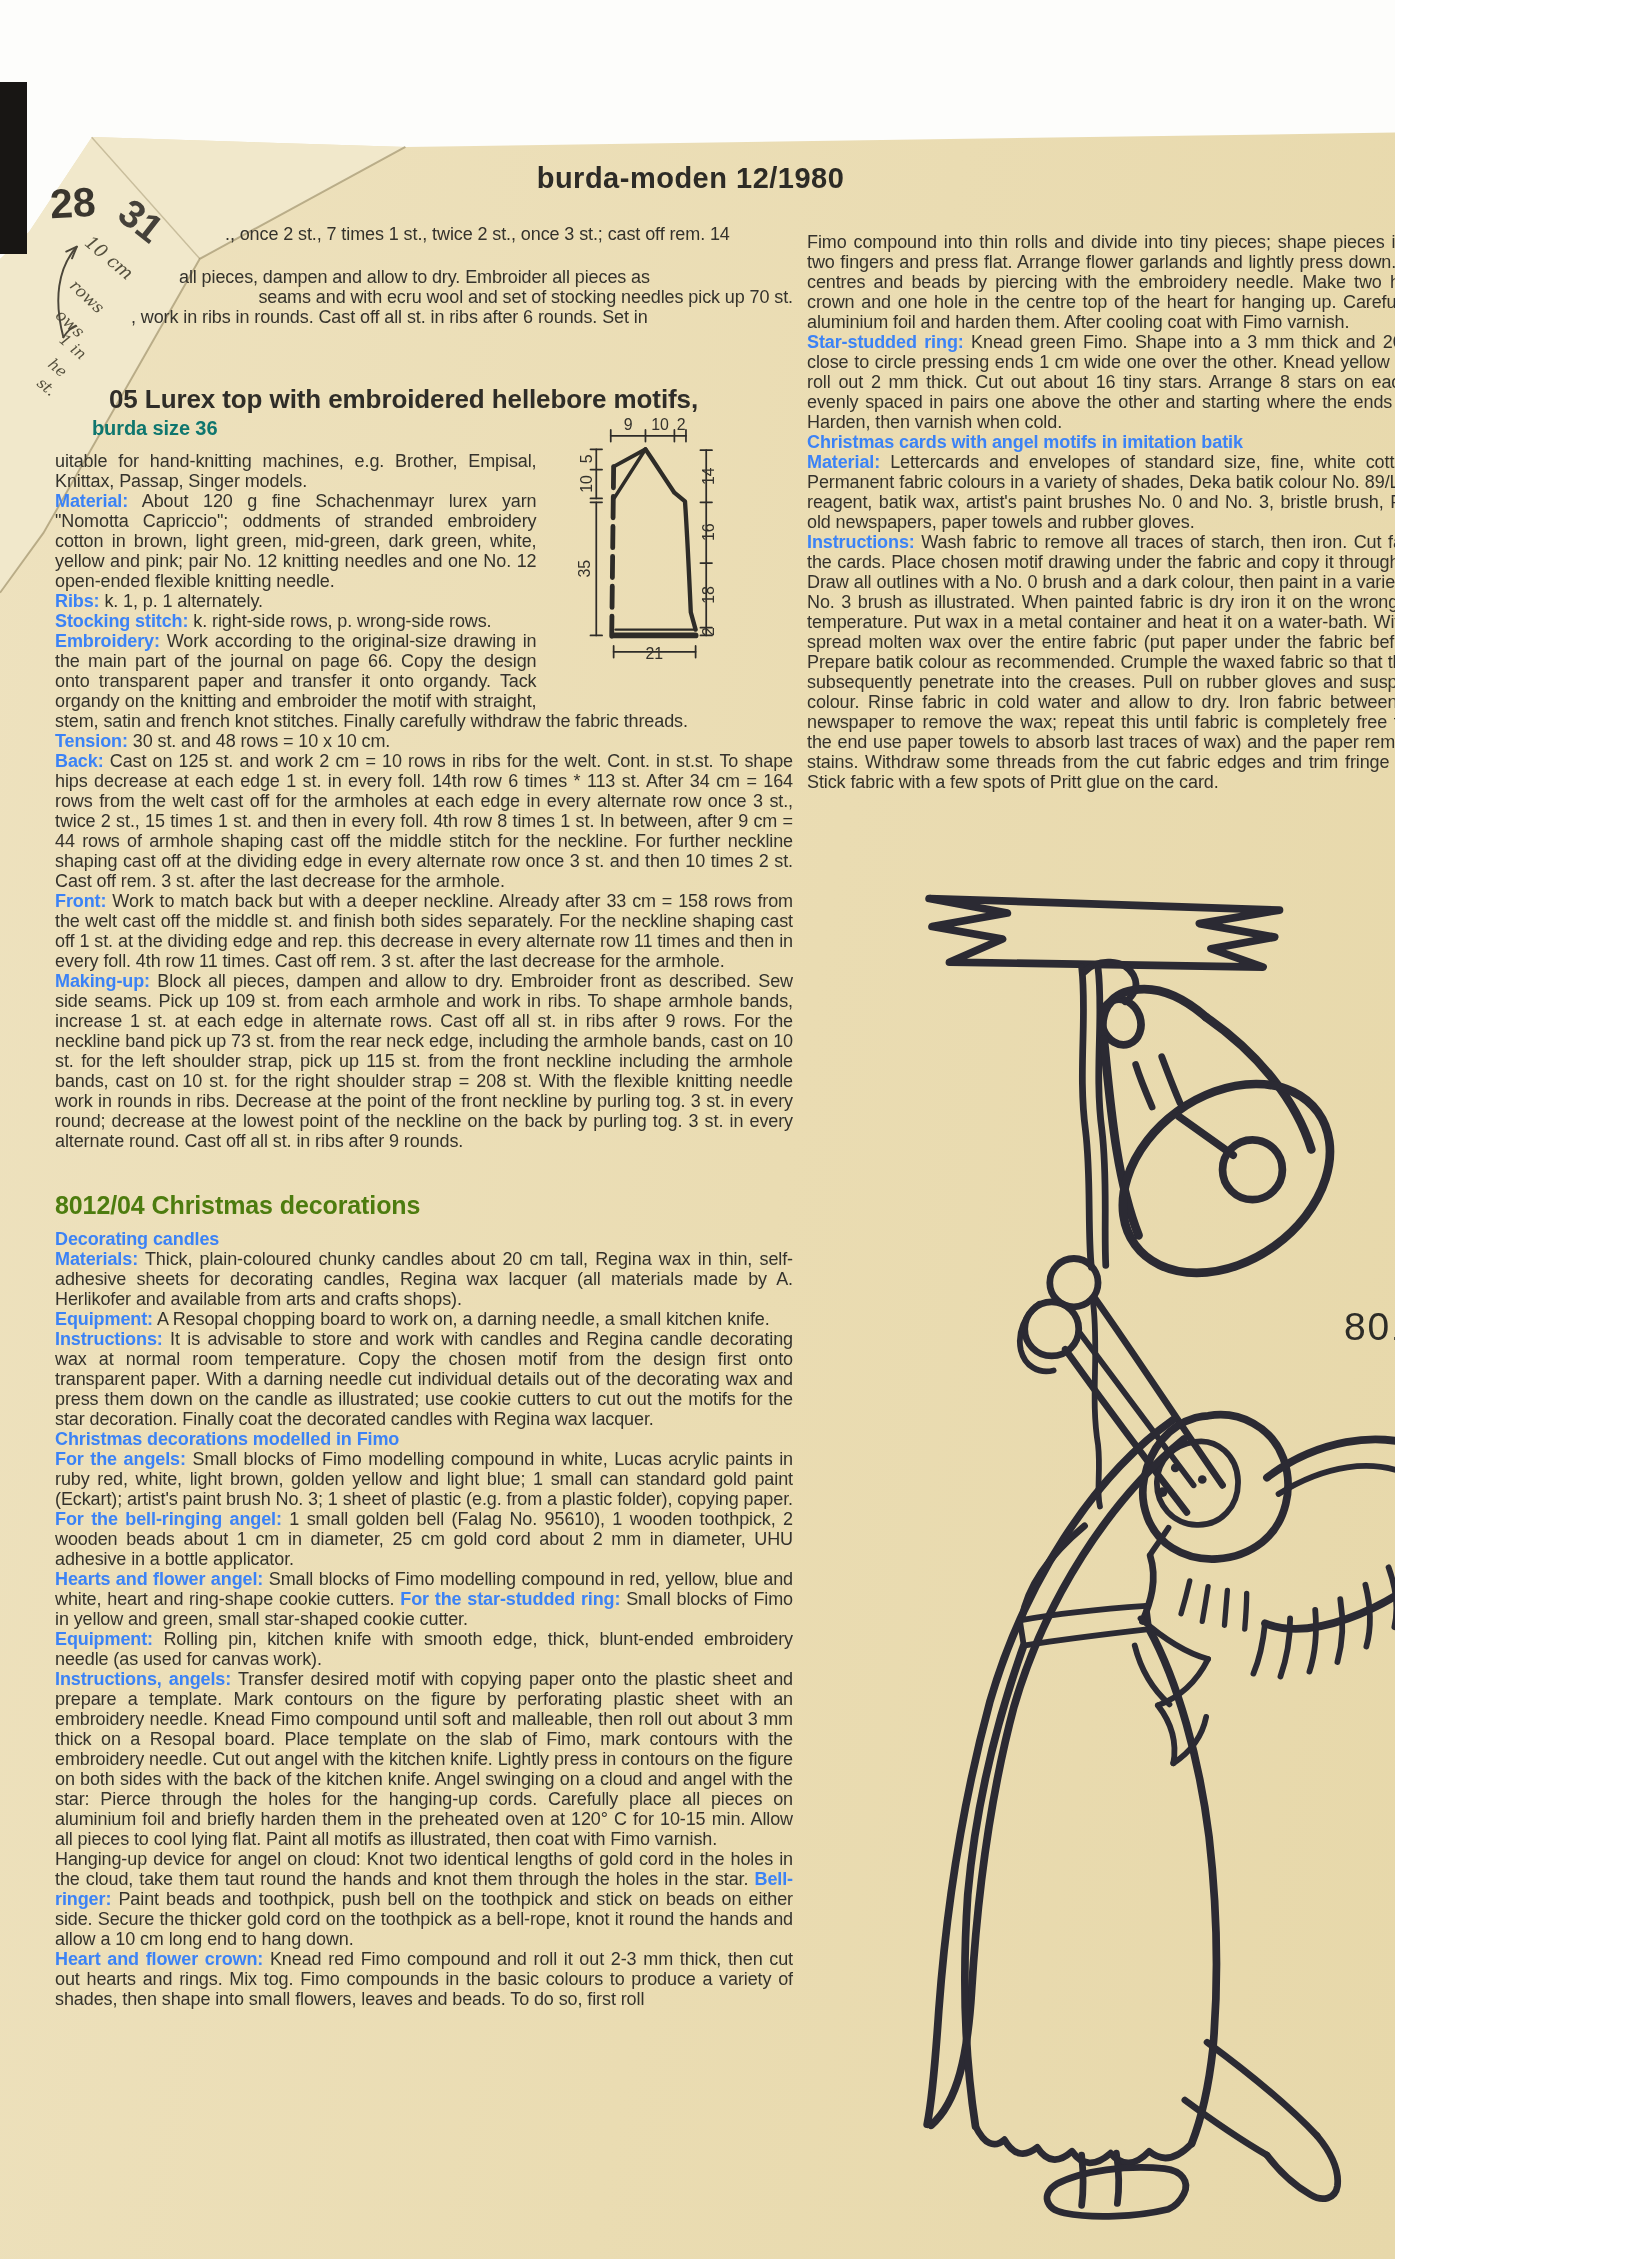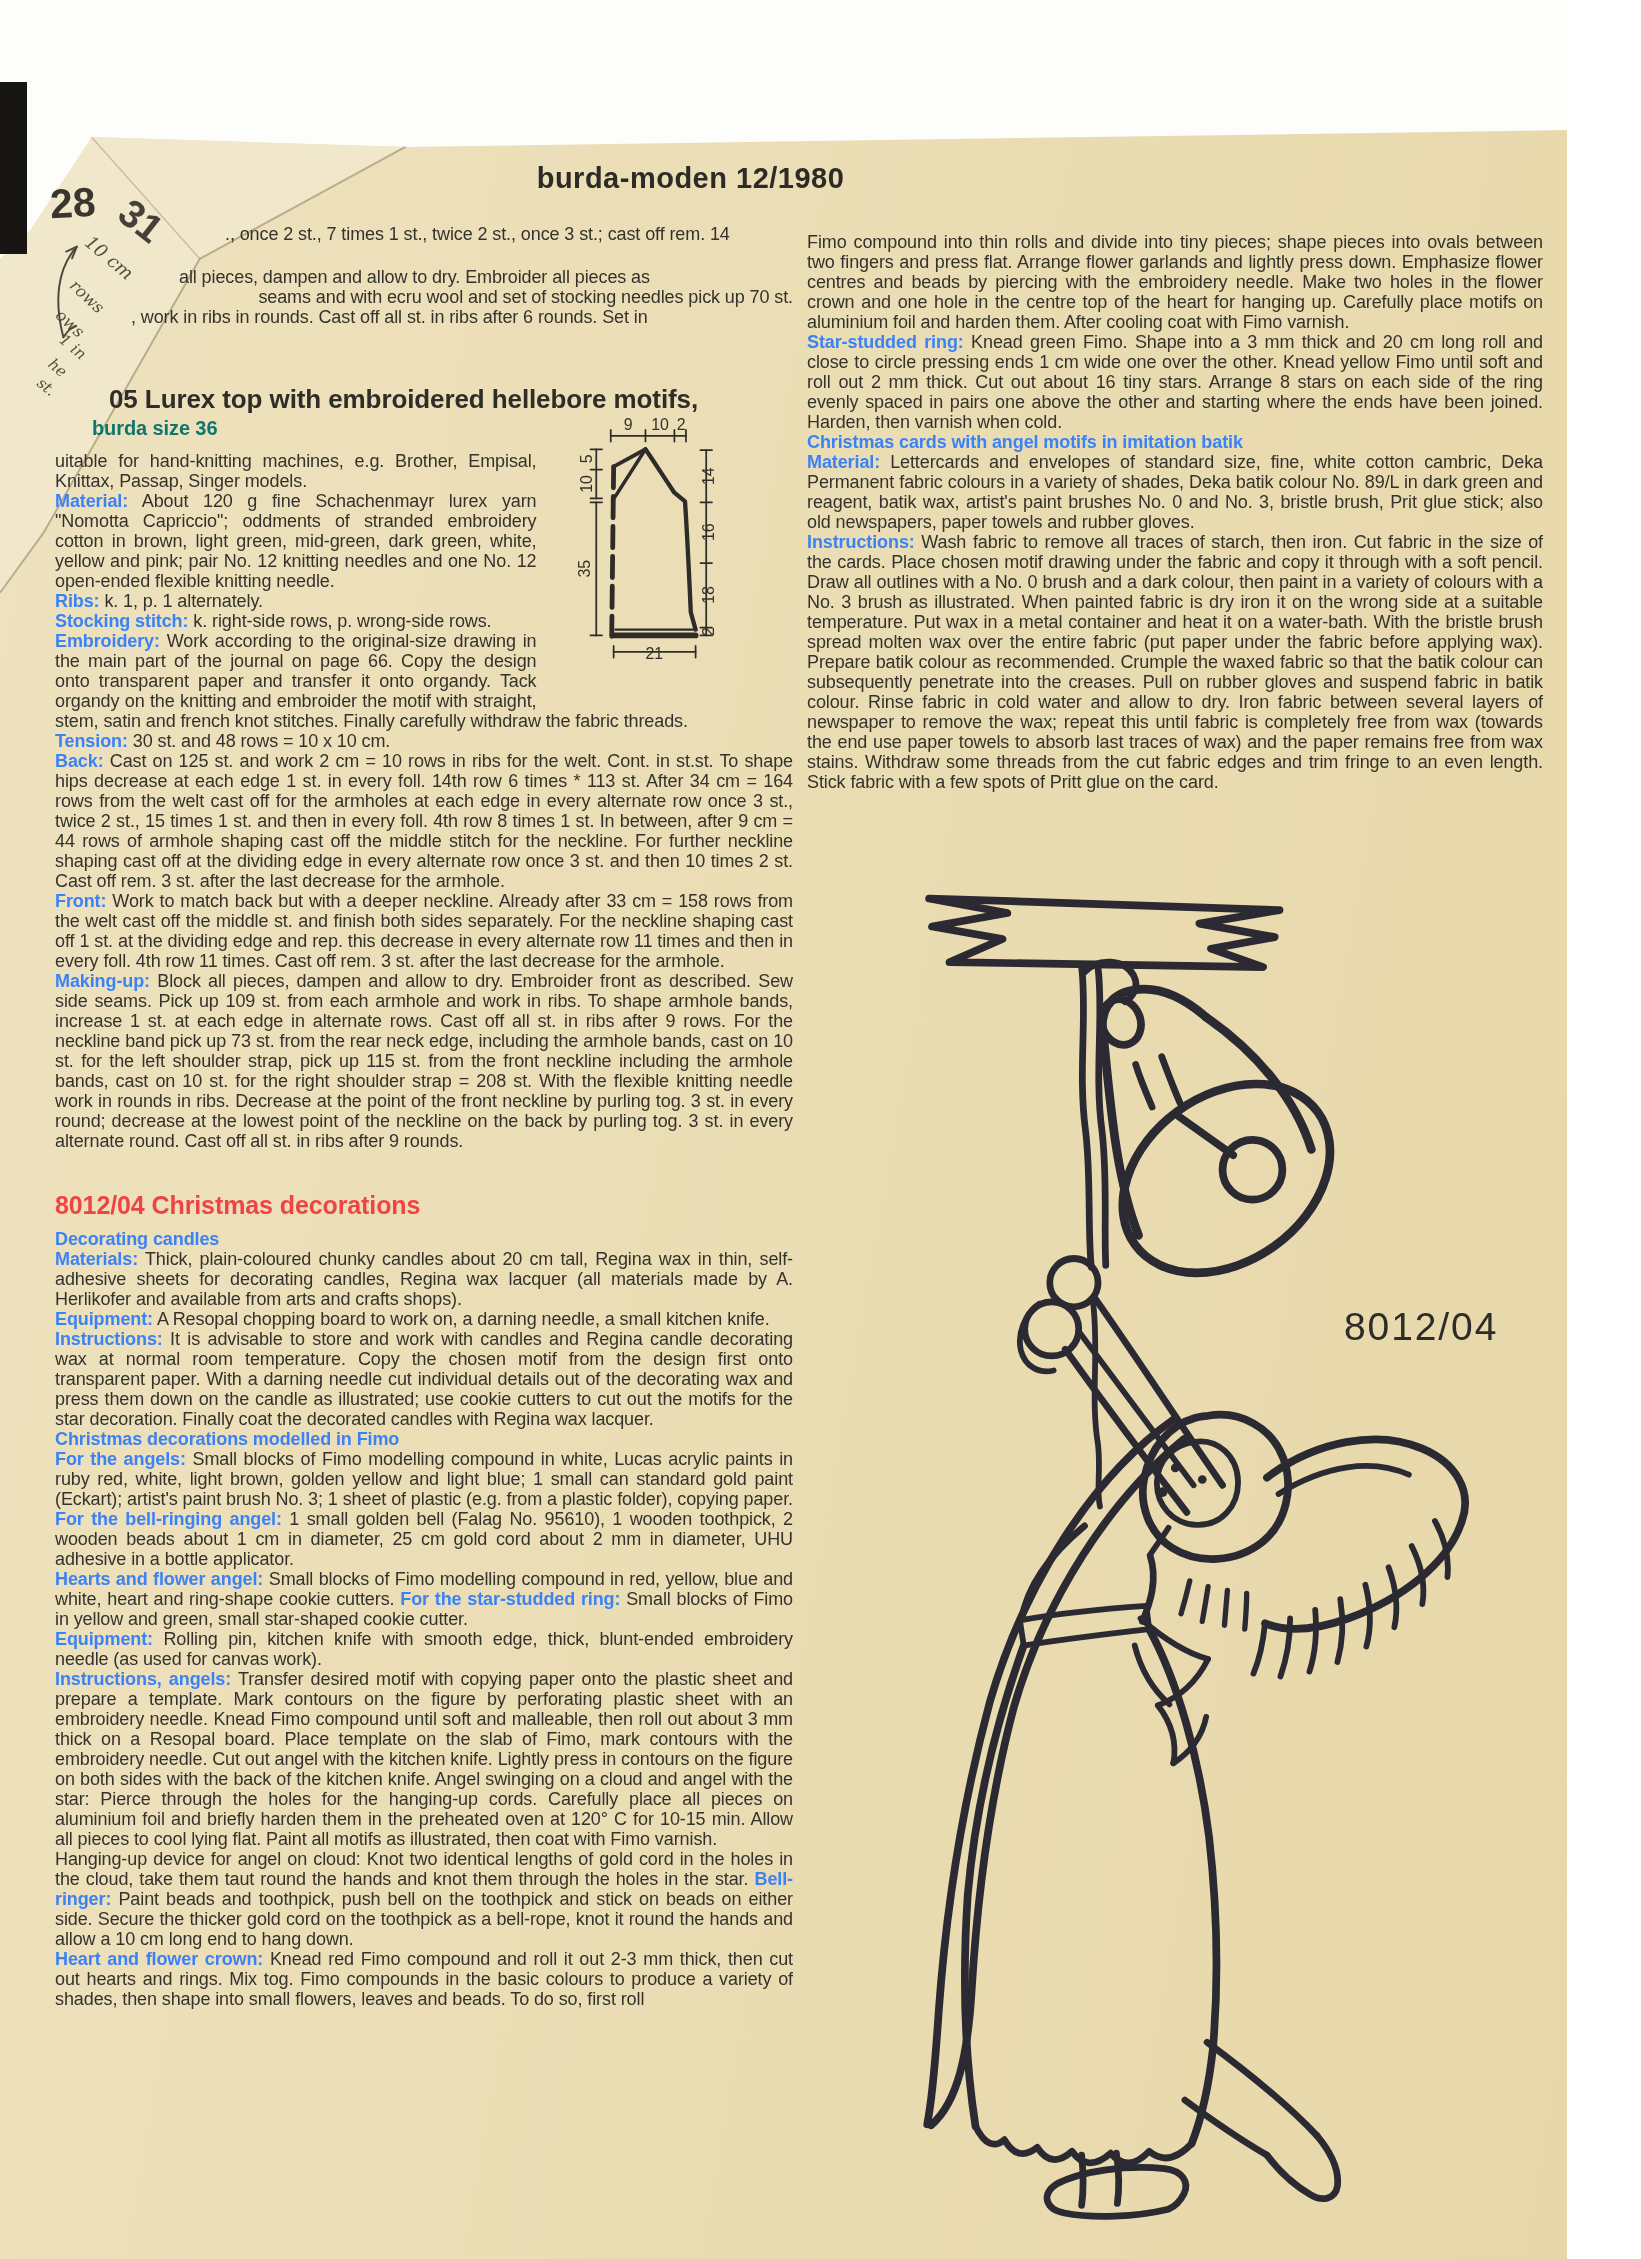--- a/index.html
+++ b/index.html
@@ -1,16 +1,16 @@
 <!DOCTYPE html>
 <html><head>
 <meta charset="utf-8">
 <style>
   html,body{margin:0;padding:0;background:#ffffff;}
-  .page{position:relative;width:1567px;height:2259px;background:#fdfdfb;overflow:hidden;
+  .page{position:relative;width:1395px;height:2259px;background:#fdfdfb;overflow:hidden;
         font-family:"Liberation Sans", sans-serif;color:#34322c;}
   .black-bar{position:absolute;left:0;top:82px;width:27px;height:172px;background:#181614;}
   .paper{position:absolute;inset:0;
     background:linear-gradient(100deg,#eee2bf 0%,#eadcb2 55%,#e7d8aa 100%);
     clip-path:polygon(0px 259px,29px 232px,92px 137px,406px 147px,1641px 129px,1641px 2259px,0px 2259px);}
   .fold{position:absolute;inset:0;background:#f1e8cb;
     clip-path:polygon(29px 232px,92px 137px,406px 147px,200px 259px,43px 533px,0px 593px,0px 259px);}
   .corner-lines{position:absolute;left:0;top:0;}
   .strip{position:absolute;left:1589px;top:128px;width:52px;height:2131px;background:#e8daab;
     box-shadow:inset 7.7px 0 9.7px -4.8px rgba(120,100,60,.5);}
@@ -34,21 +34,21 @@
   .col-right{position:absolute;left:807px;top:232px;width:736px;}
   .bp{margin:0;text-align:justify;}
   .bp b{color:#3b82f6;}
   .frag-wrap div{white-space:nowrap;overflow:hidden;}
   .frag-wrap div:nth-of-type(1){margin-left:170px;margin-bottom:23px;}
   .frag-wrap div:nth-of-type(2){margin-left:124px;}
   .frag-wrap div:nth-of-type(3){margin-left:108px;text-align:right;}
   .frag-wrap div:nth-of-type(4){margin-left:76px;}
   .lurex-h{font-size:26px;line-height:29px;font-weight:bold;color:#2f2d28;margin:58px 0 0 54px;}
   .lurex-h2{font-size:20px;font-weight:bold;color:#0f766e;margin:3.9px 0 13.5px 37px;}
-  .xmas-h{font-size:25px;font-weight:bold;color:#ef4444;margin:44px 0 13.5px 0;}
+  .xmas-h{font-size:25px;font-weight:bold;color:#4d7c0f;margin:44px 0 13.5px 0;}
   .schema-float{float:right;width:243px;height:290px;margin:-56px 0 9.7px 13.5px;}
   .schema-float svg text{font-family:"Liberation Sans",sans-serif;font-size:16.5px;fill:#34322c;}
 
   .draw-wrap{position:absolute;left:850px;top:850px;}
   .draw-label{position:absolute;left:1344px;top:1305px;font-size:39px;color:#2d2c28;letter-spacing:1.9px;}
 
   .strip-text{position:absolute;left:1595px;top:1863px;width:45px;overflow:hidden;
     font-size:23px;line-height:24px;color:#34322c;}
   .strip-text div{white-space:nowrap;}
   .strip-text .f-b{font-weight:bold;}

